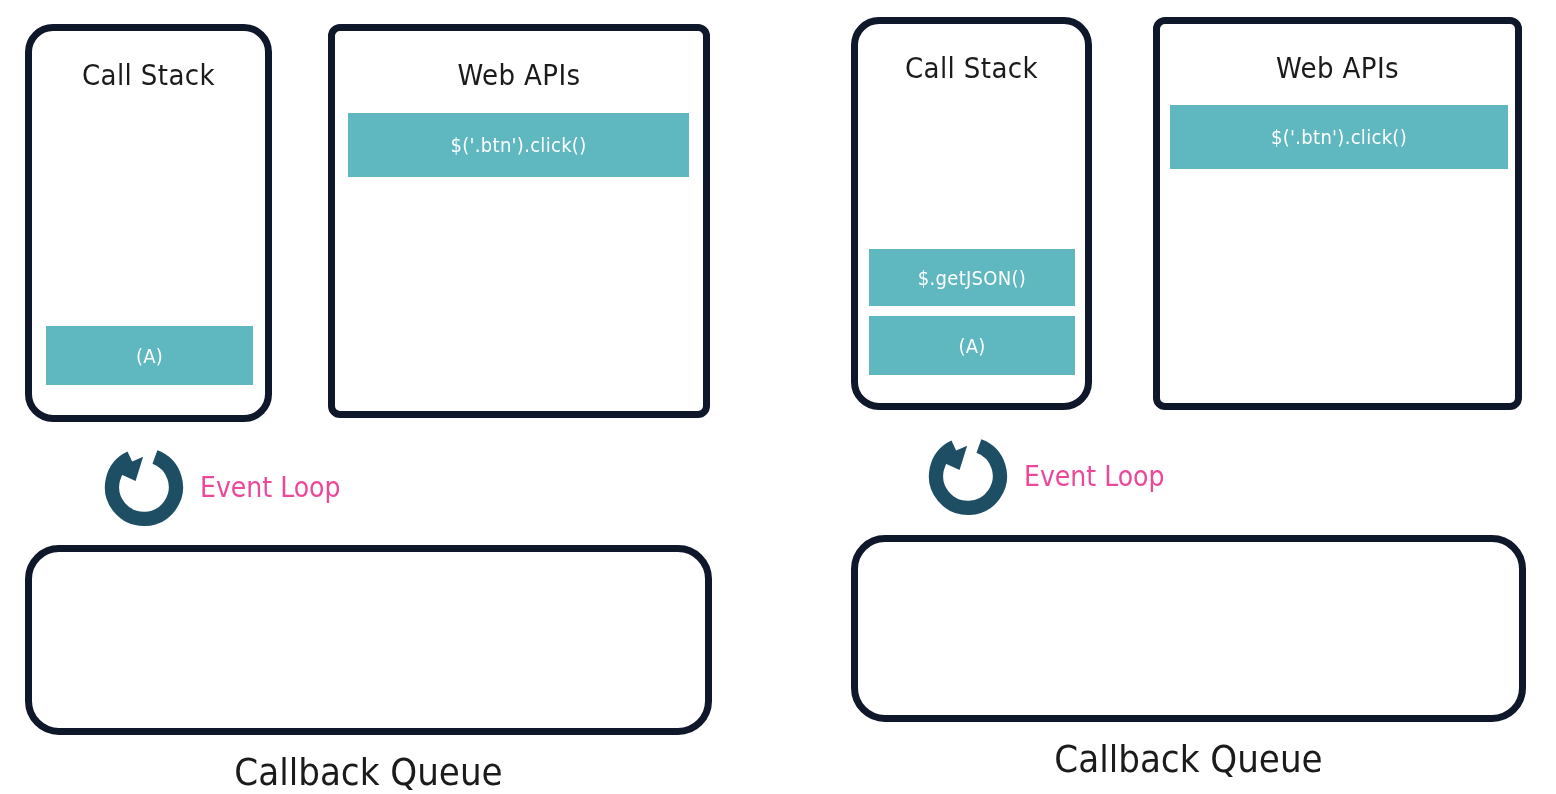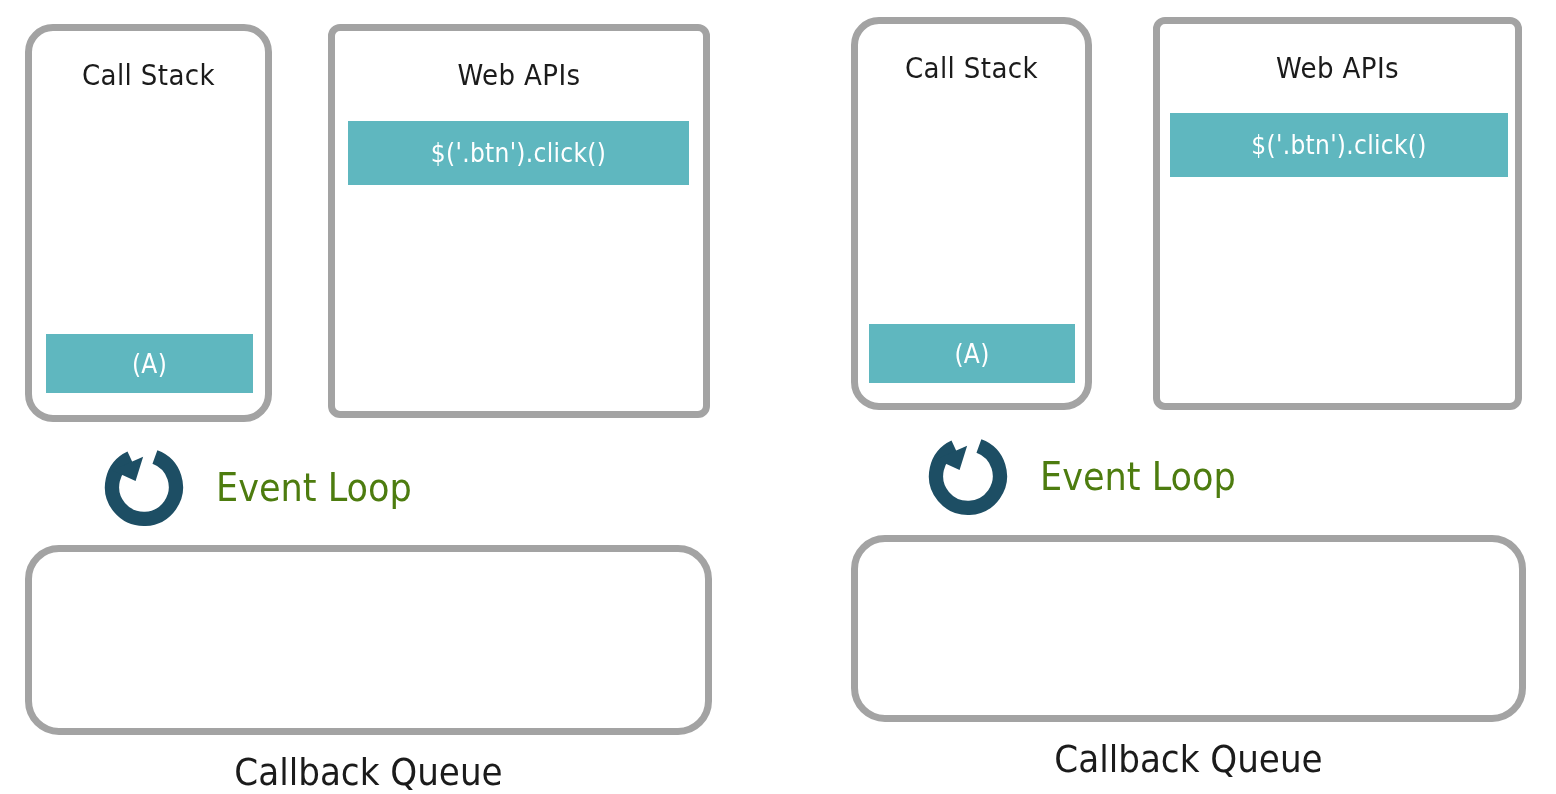--- a/index.html
+++ b/index.html
@@ -14,21 +14,21 @@
     position: relative;
     width: 1556px;
     height: 794px;
     background: #ffffff;
     overflow: hidden;
   }
 
   
   .box {
     position: absolute;
-    border: 7px solid #a3a3a3;
+    border: 7px solid #0f172a;
     background: #ffffff;
     box-sizing: border-box;
   }
   .box.stack  { border-radius: 28px; }
   .box.webapi { border-radius: 12px; }
   .box.queue  { border-radius: 34px; }
 
   
   .box-title {
     position: absolute;
@@ -43,43 +43,42 @@
   }
 
   
   .bar {
     position: absolute;
     background: #5fb7bf;
     color: #ffffff;
     display: flex;
     align-items: center;
     justify-content: center;
-    font-size: 26px;
+    font-size: 20px;
     letter-spacing: 0.3px;
     white-space: nowrap;
     box-sizing: border-box;
-    margin-top: 8px;
   }
 
   
   .eventloop {
     position: absolute;
     display: flex;
     align-items: center;
   }
   .loop-icon {
     width: 84px;
     height: 84px;
     flex: 0 0 84px;
     display: block;
   }
   .loop-label {
-    color: #4d7c0f;
-    font-size: 39px;
-    margin-left: 30px;
+    color: #ec4899;
+    font-size: 28px;
+    margin-left: 14px;
     white-space: nowrap;
   }
 
   
   .caption {
     position: absolute;
     text-align: center;
     color: #1b1b1b;
     font-size: 38px;
     white-space: nowrap;
@@ -112,20 +111,21 @@
     </div>
 
     <div class="box queue" style="left:25px; top:545px; width:687px; height:190px;"></div>
     <div class="caption" style="left:25px; top:750px; width:687px;">Callback Queue</div>
   </div>
 
   <div>
 
     <div class="box stack" style="left:851px; top:17px; width:241px; height:393px;">
       <div class="box-title" style="top:27px;">Call Stack</div>
+      <div class="bar" style="left:11px; top:225px; width:206px; height:57px;">$.getJSON()</div>
       <div class="bar" style="left:11px; top:292px; width:206px; height:59px;">(A)</div>
     </div>
 
     <div class="box webapi" style="left:1153px; top:17px; width:369px; height:393px;">
       <div class="box-title" style="top:27px;">Web APIs</div>
       <div class="bar" style="left:10px; top:81px; width:338px; height:64px;">$('.btn').click()</div>
     </div>
 
     <div class="eventloop" style="left:926px; top:434px;">
       <svg class="loop-icon" viewBox="0 0 100 100">

